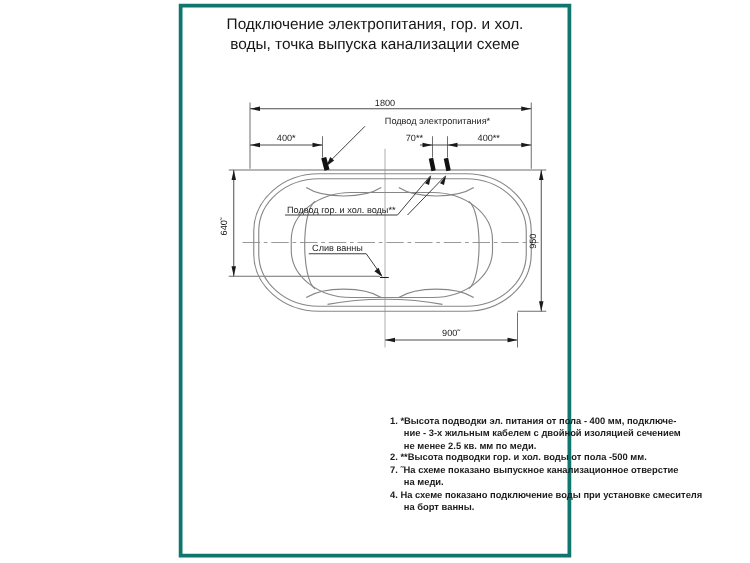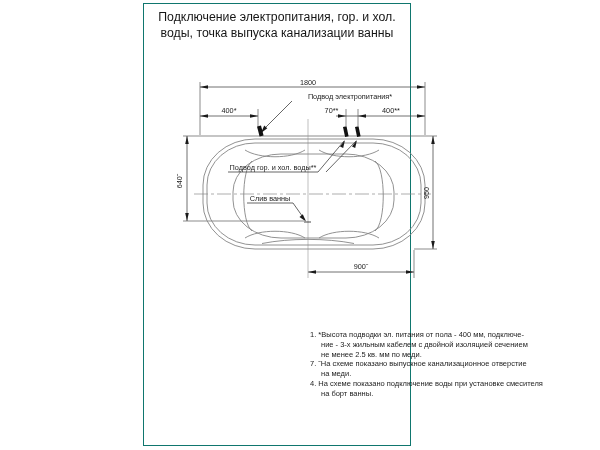--- a/index.html
+++ b/index.html
@@ -1,52 +1,53 @@
 <!DOCTYPE html>
 <html><head>
 <meta charset="utf-8">
 <style>
   html,body{margin:0;padding:0;}
   body{
     width:600px;height:450px;position:relative;background:#ffffff;
     font-family:"Liberation Sans", sans-serif;color:#1a1a1a;overflow:hidden;
   }
   .sheet{
-    position:absolute;left:143px;top:3px;width:268px;height:443px;
-    background:#ffffff;border:1px solid #0f766e;box-sizing:border-box;padding-left:32px;
+    position:absolute;left:143px;top:3px;width:314px;height:443px;
+    background:#ffffff;border:3px solid #0f766e;box-sizing:border-box;padding-left:32px;
   }
   .title-block{
     position:absolute;left:0;top:5px;width:100%;text-align:center;
     font-size:12.3px;line-height:16px;color:#161616;
   }
   .title-block .brand{letter-spacing:3px;}
   svg.drawing{position:absolute;left:0;top:0;width:600px;height:450px;}
   svg text{
     font-family:"Liberation Sans", sans-serif;font-size:7.3px;fill:#1c1c1c;
   }
   svg text.lbl{font-size:7.3px;}
   .notes{
     position:absolute;left:166px;top:326px;width:285px;
-    font-size:7.5px;line-height:9.8px;color:#1c1c1c;
+    font-size:7.5px;line-height:9.8px;color:#1c1c1c;font-weight:bold;
   }
   .notes .indent{padding-left:11px;}
 </style>
 </head>
 <body>
 
 <div class="sheet">
   <div class="title-block">
     <div>Подключение электропитания, гор. и хол.</div>
-    <div>воды, точка выпуска канализации ванны</div>
+    <div>воды, точка выпуска канализации схеме</div>
   </div>
 
   <div class="notes">
     <div>1. *Высота подводки эл. питания от пола - 400 мм, подключе-</div>
     <div class="indent">ние - 3-х жильным кабелем с двойной изоляцией сечением</div>
     <div class="indent">не менее 2.5 кв. мм по меди.</div>
+    <div>2. **Высота подводки гор. и хол. воды от пола -500 мм.</div>
     <div>7. ˜На схеме показано выпускное канализационное отверстие</div>
     <div class="indent">на меди.</div>
     <div>4. На схеме показано подключение воды при установке смесителя</div>
     <div class="indent">на борт ванны.</div>
   </div>
 </div>
 
 <svg class="drawing" viewBox="0 0 600 450">
 
   <g stroke="#5a5a5a" stroke-width="0.7">

